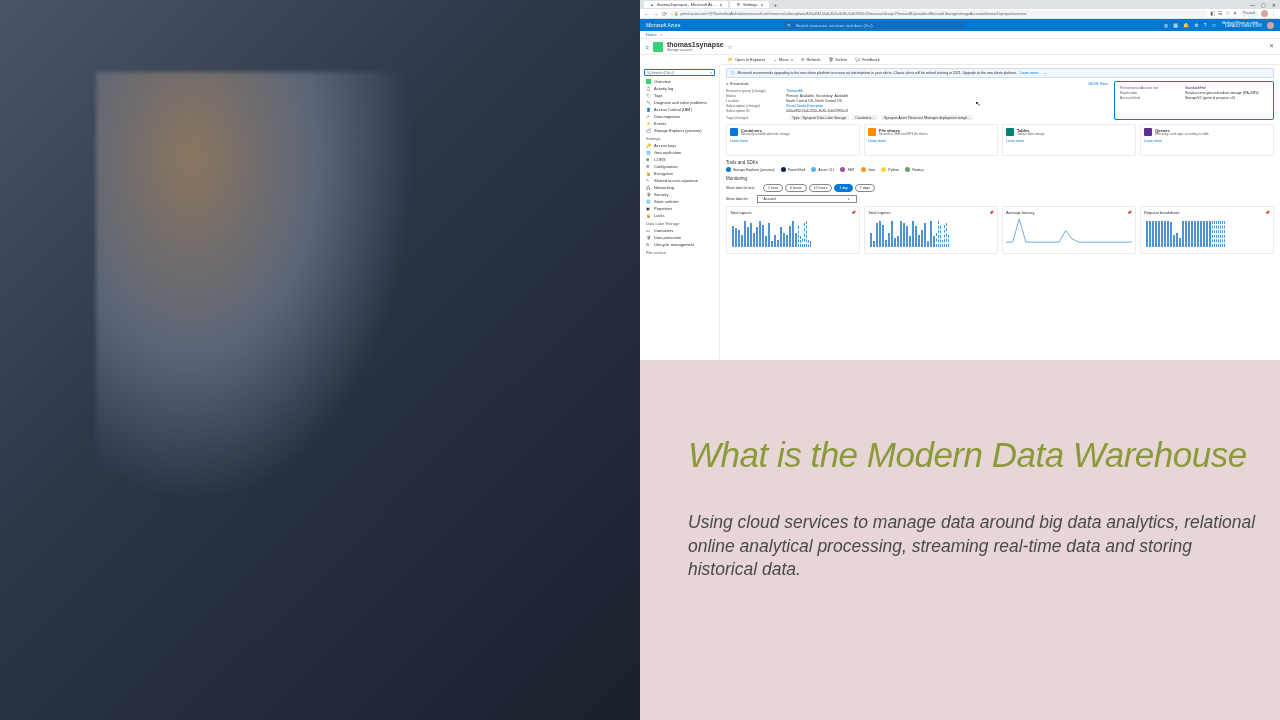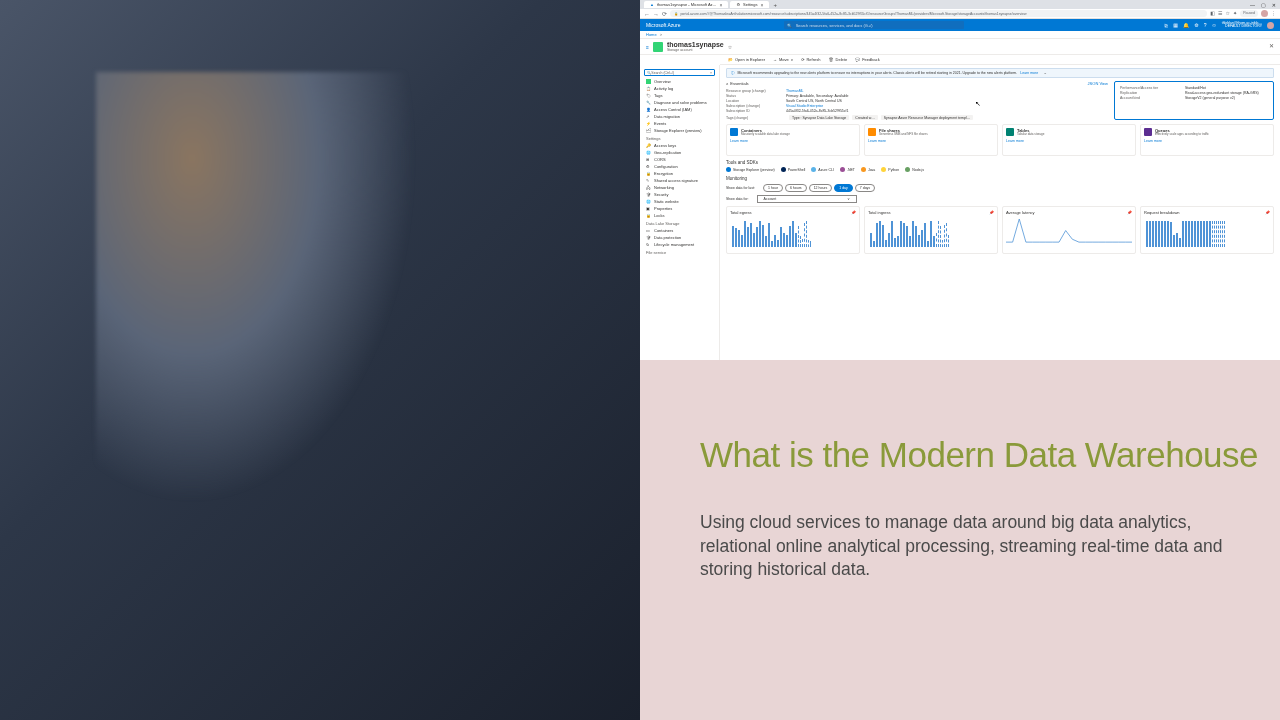--- a/index.html
+++ b/index.html
@@ -77,21 +77,21 @@
 .agg-select { border:1px solid #8a8886; padding:1px 6px; width:100px; font-size:3.5px; display:flex; justify-content:space-between; }
 .charts-row { display:flex; gap:4px; }
 .chart-card { flex:1; border:1px solid #edebe9; border-radius:2px; padding:3px; height:48px; position:relative; }
 .chart-title { font-size:4px; margin-bottom:2px; display:flex; justify-content:space-between; }
 .chart-pin { color:#605e5c; font-size:4px; }
 .chart-area { height:30px; display:flex; align-items:flex-end; gap:1px; padding:0 2px; }
 .bar { width:2px; background:#4f93d6; }
 .bar.dash { border-left:1px dashed #4f93d6; background:transparent; width:1px; }
 .line-chart { position:relative; height:30px; }
 .line-chart svg { width:100%; height:100%; }
-.overlay-text { position:absolute; left:60px; right:20px; top:435px; }
+.overlay-text { position:absolute; left:48px; right:20px; top:435px;font-style:italic; }
 .headline { font-size:35px; font-weight:300; color:#8a9a3a; margin-bottom:14px; letter-spacing:-0.5px; }
 .subhead { font-size:17.5px; font-weight:300; color:#4a4a4a; line-height:1.35;margin-top:36px; }
 .cursor { position:absolute; font-size:7px; color:#000; pointer-events:none; }
 </style>
 </head>
 <body>
 
 <div class="left-photo"></div>
 
 <div class="right">

